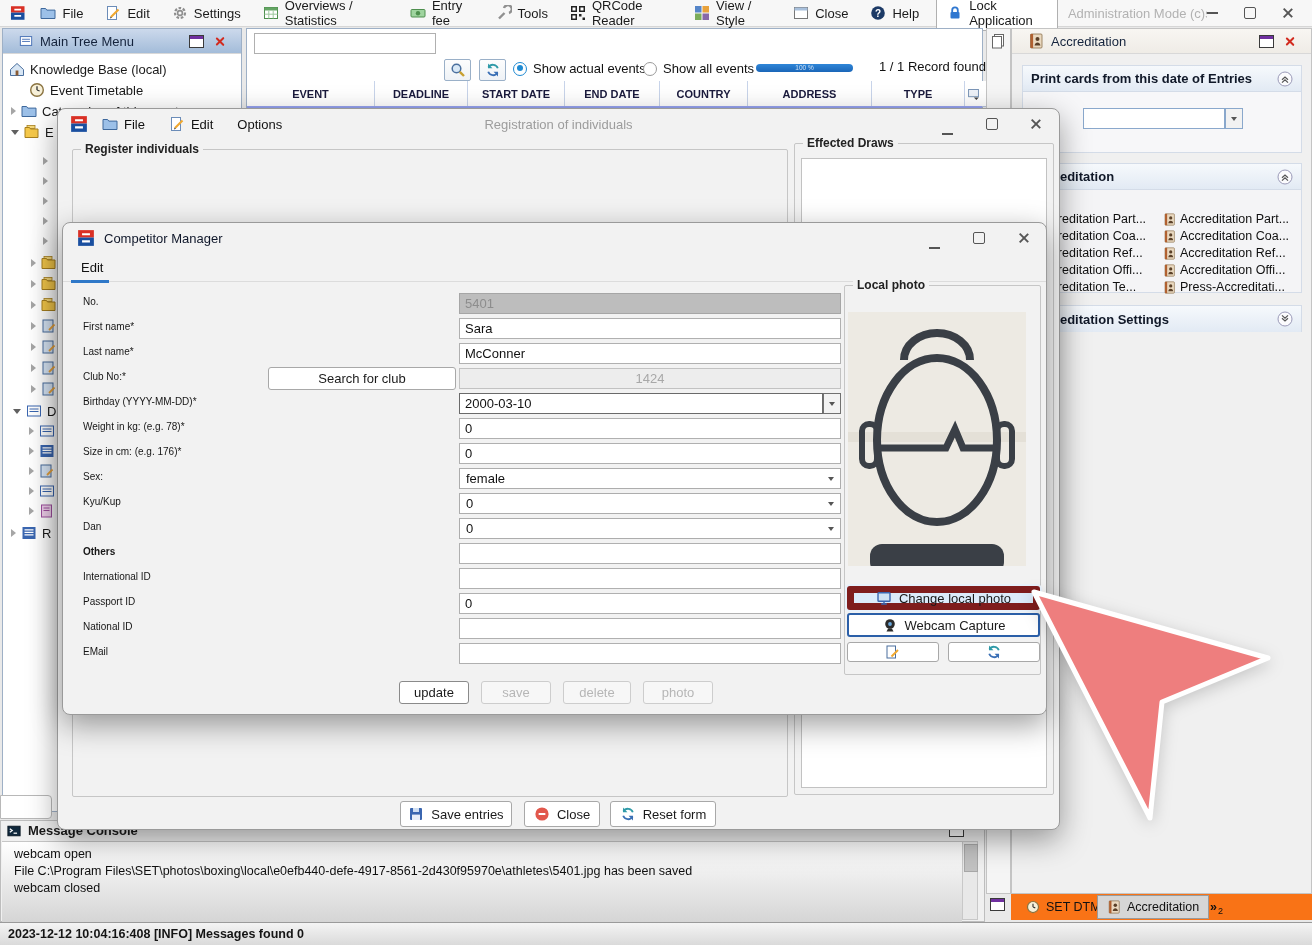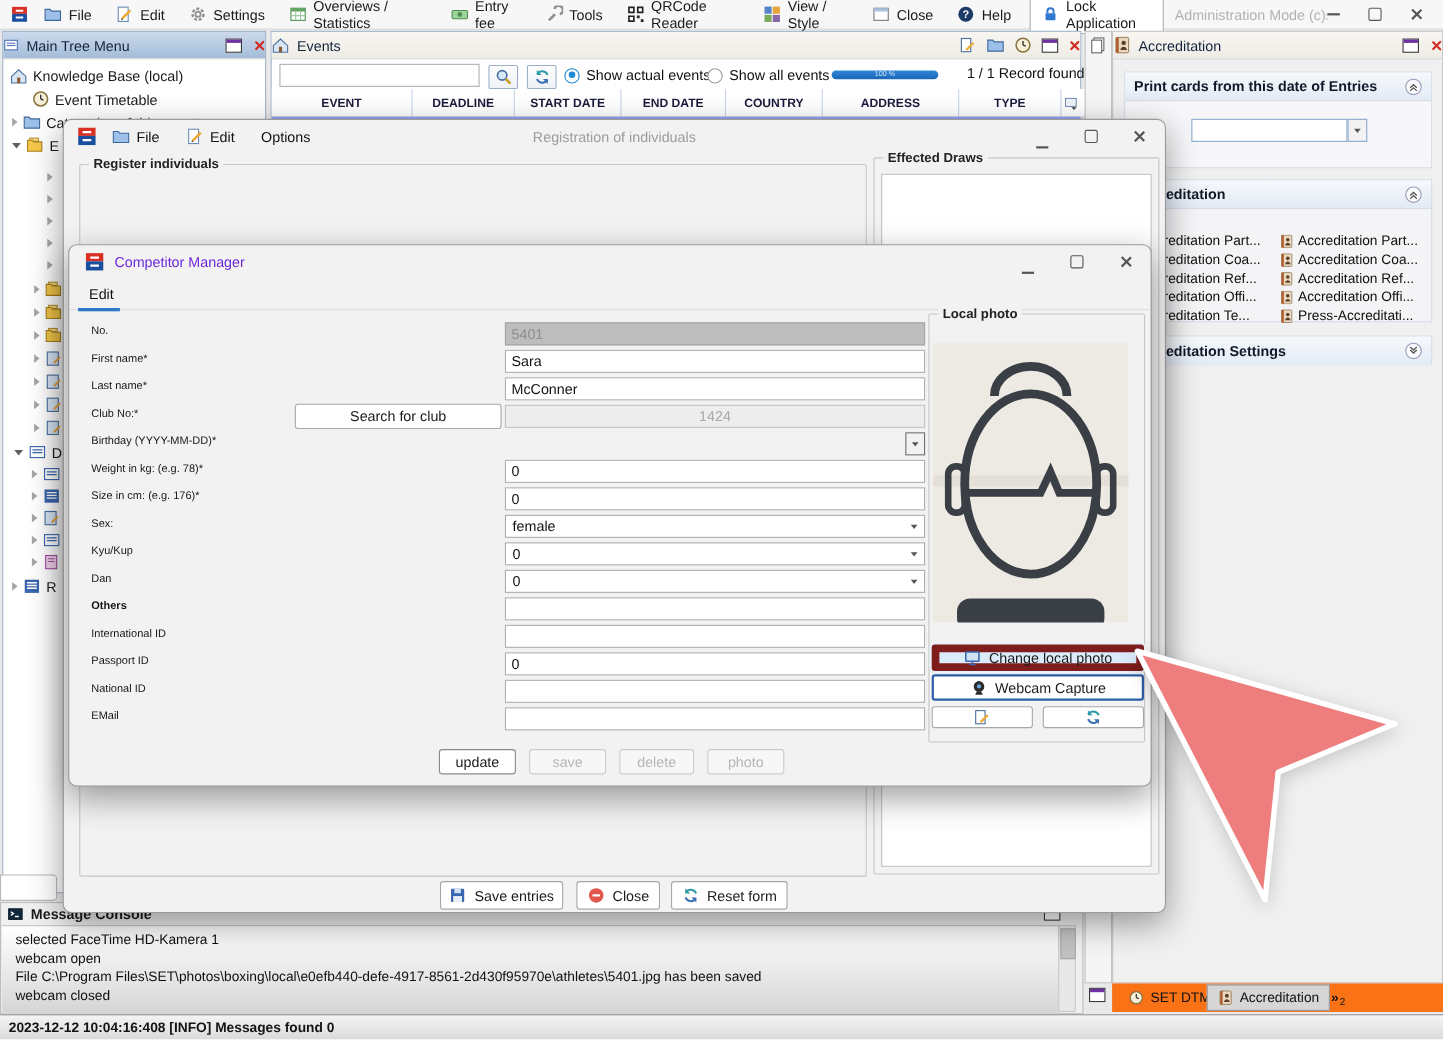--- a/index.html
+++ b/index.html
@@ -23,21 +23,21 @@
   .wc-max{width:10px;height:10px;border:1.5px solid #555;border-radius:2px;display:inline-block;}
   .wc-x{position:relative;width:12px;height:12px;display:inline-block;}
   .wc-x::before,.wc-x::after{content:"";position:absolute;left:5px;top:0;width:1.6px;height:12px;background:#555;}
   .wc-x::before{transform:rotate(45deg);} .wc-x::after{transform:rotate(-45deg);}
   .xred{position:relative;width:11px;height:11px;display:inline-block;}
   .xred::before,.xred::after{content:"";position:absolute;left:4.6px;top:0;width:2.4px;height:11px;background:#d22b1f;border-radius:1px;}
   .xred::before{transform:rotate(45deg);} .xred::after{transform:rotate(-45deg);}
 
   
   .panel{background:#fff;border:1px solid #9eb0c6;box-sizing:border-box;}
-  .phead{height:25px;display:flex;align-items:center;gap:7px;padding:0 0;box-sizing:border-box;
+  .phead{height:25px;display:flex;align-items:center;gap:7px;padding:0 16px;box-sizing:border-box;
     background:linear-gradient(#f8f6f2,#efece6);border-bottom:1px solid #d8d8d8;}
   .phead-blue{background:linear-gradient(#ccd9ec,#a3bcd9);}
   .ptitle{font-size:13px;color:#14233c;white-space:nowrap;}
   .winicon{width:15px;height:13px;background:#fff;border:1.4px solid #3a3a3a;box-sizing:border-box;display:inline-block;position:relative;}
   .winicon::before{content:"";position:absolute;left:0;top:0;right:0;height:3.4px;background:#7030a0;}
 
   
   .trow{position:absolute;display:flex;align-items:center;gap:5px;height:20px;white-space:nowrap;}
   .tarrow{width:0;height:0;border-top:4px solid transparent;border-bottom:4px solid transparent;border-left:5px solid #a6a6a6;display:inline-block;flex:none;}
   .texp{width:0;height:0;border-left:4px solid transparent;border-right:4px solid transparent;border-top:5px solid #606060;display:inline-block;flex:none;}
@@ -466,39 +466,20 @@
         </svg>
     <span>R</span>
   </div>
 </div>
 
 
 <div class="abs" style="left:0;top:795px;width:50px;height:22px;background:#fff;border:1px solid #b8b8b8;border-radius:0 4px 4px 0;"></div>
 
 
 <div class="abs panel" style="left:246px;top:28px;width:737px;height:784px;">
-  <div class="phead">
-    <svg class="ic">
-          <use href="#s-house"></use>
-        </svg>
-    <span class="ptitle">Events</span>
-    <span style="margin-left:auto;display:flex;gap:9px;align-items:center;">
-      <svg class="ic">
-            <use href="#s-docpencil"></use>
-          </svg>
-      <svg class="ic">
-            <use href="#s-folder"></use>
-          </svg>
-      <svg class="ic">
-            <use href="#s-clock"></use>
-          </svg>
-      <span class="winicon"></span>
-      <span class="xred"></span>
-    </span>
-  </div>
   <input class="inp" style="left: 7px; top: 4px; width: 182px; position: relative;" value="">
   <button class="tbtn" style="left:197px;top:30px;width:27px;">
         <svg class="ic">
           <use href="#s-search"></use>
         </svg>
       </button>
   <button class="tbtn" style="left:232px;top:30px;width:27px;">
         <svg class="ic">
           <use href="#s-refresh"></use>
         </svg>
@@ -653,21 +634,20 @@
 
 <div class="abs console">
   <div style="display:flex;align-items:center;gap:7px;padding:2px 6px;">
     <svg class="ic14">
           <use href="#s-terminal"></use>
         </svg>
     <span style="font-weight:bold;font-size:13px;">Message Console</span>
     <span class="winicon" style="margin-left:auto;margin-right:14px;"></span>
   </div>
   <div class="clog">
-    <div class="cline">selected FaceTime HD-Kamera 1</div>
     <div class="cline">webcam open</div>
     <div class="cline">File C:\Program Files\SET\photos\boxing\local\e0efb440-defe-4917-8561-2d430f95970e\athletes\5401.jpg has been saved</div>
     <div class="cline">webcam closed</div>
   </div>
   <div class="abs" style="left:961px;top:20px;width:16px;height:79px;background:#e8e8e8;border:1px solid #c8c8c8;box-sizing:border-box;">
     <div style="margin:2px 1px;width:12px;height:26px;background:#c2c2c2;border:1px solid #a8a8a8;"></div>
   </div>
 </div>
 
 
@@ -727,21 +707,21 @@
     <span>Reset form</span>
   </button>
 </div>
 
 
 <div class="dialog" style="left:62px;top:222px;width:985px;height:493px;z-index:20;">
   <div class="dtitle">
     <svg class="ic18">
           <use href="#s-app"></use>
         </svg>
-    <span style="font-size:13px;color:#6d28d9;">Competitor Manager</span>
+    <span style="font-size:13px;color:#0f172a;">Competitor Manager</span>
     <span class="abs" style="left:866px;top:14px;"><span class="wc-min"></span></span>
     <span class="abs" style="left:910px;top:9px;"><span class="wc-max"></span></span>
     <span class="abs" style="left:955px;top:9px;"><span class="wc-x"></span></span>
   </div>
   <div class="dmenu">
     <div class="dmi" style="padding:0 12px;">
           <span>Edit</span>
         </div>
     <div class="abs" style="left:8px;bottom:-2px;width:38px;height:3px;background:#2f78c8;"></div>
   </div>
@@ -755,20 +735,21 @@
   <span class="flabel" style="left:20px;top:123px;">Last name*</span>
   <input class="inp" style="left: 396px; top: 120px; width: 382px;" value="McConner">
 
   <span class="flabel" style="left:20px;top:148px;">Club No:*</span>
   <button class="btn" style="left:205px;top:144px;width:188px;height:23px;">
         <span>Search for club</span>
       </button>
   <input class="inp lgray" style="left: 396px; top: 145px; width: 382px;" value="1424">
 
   <span class="flabel" style="left:20px;top:173px;">Birthday (YYYY-MM-DD)*</span>
+  <input class="inp focus" style="left: 396px; top: 170px; width: 364px;" value="2000-03-10">
   <div class="arrbtn" style="left:760px;top:170px;">
         <span class="dda"></span>
       </div>
 
   <span class="flabel" style="left:20px;top:198px;">Weight in kg: (e.g. 78)*</span>
   <input class="inp" style="left: 396px; top: 195px; width: 382px;" value="0">
 
   <span class="flabel" style="left:20px;top:223px;">Size in cm: (e.g. 176)*</span>
   <input class="inp" style="left: 396px; top: 220px; width: 382px;" value="0">
 

